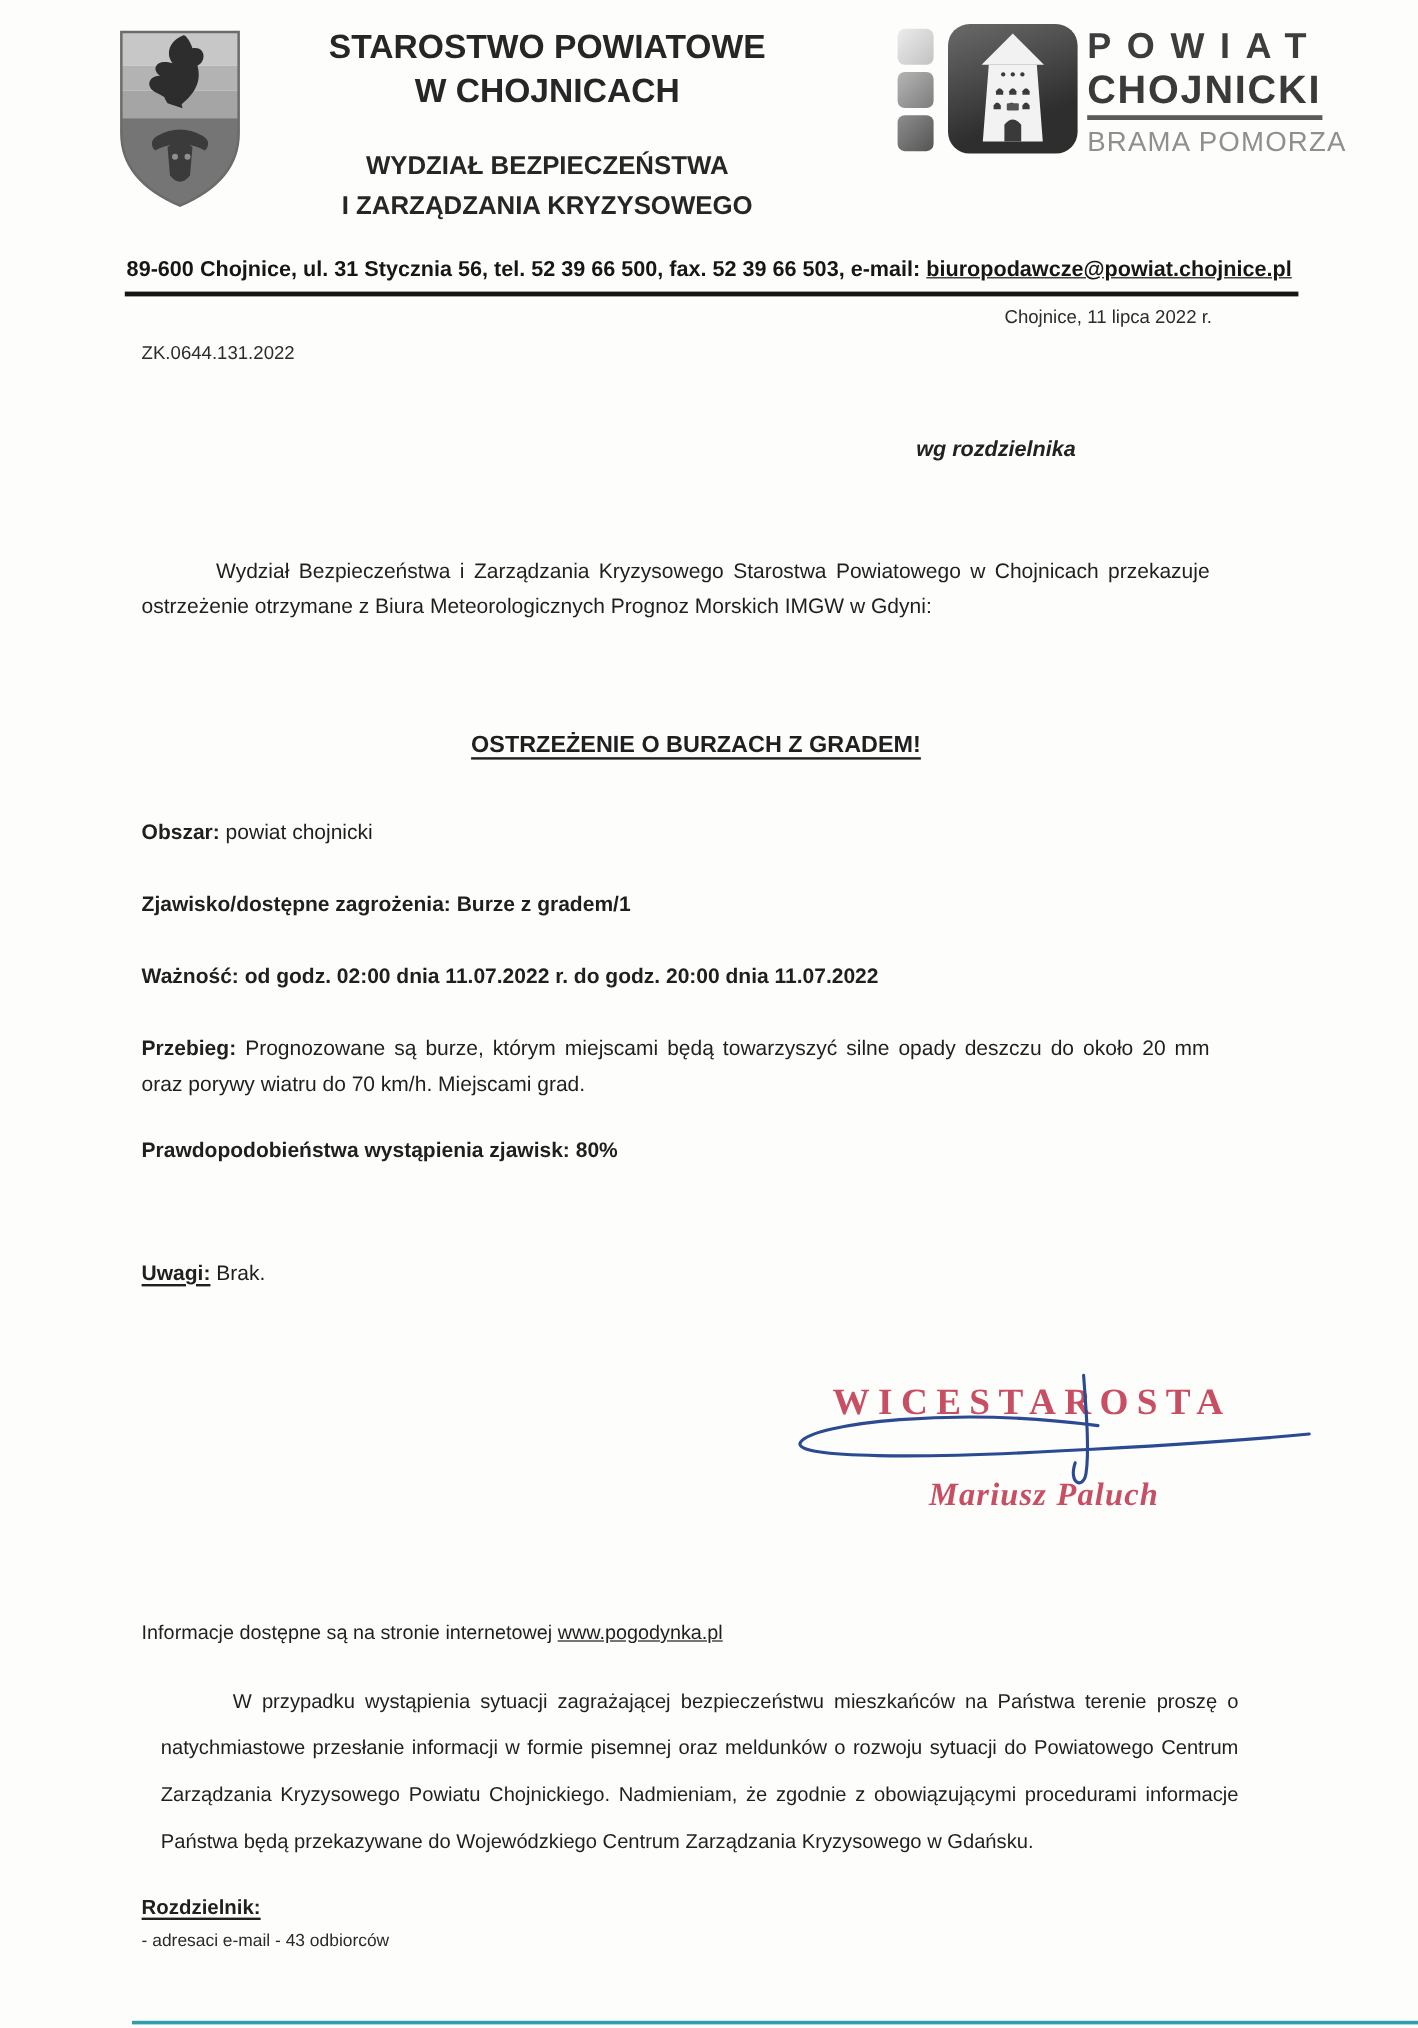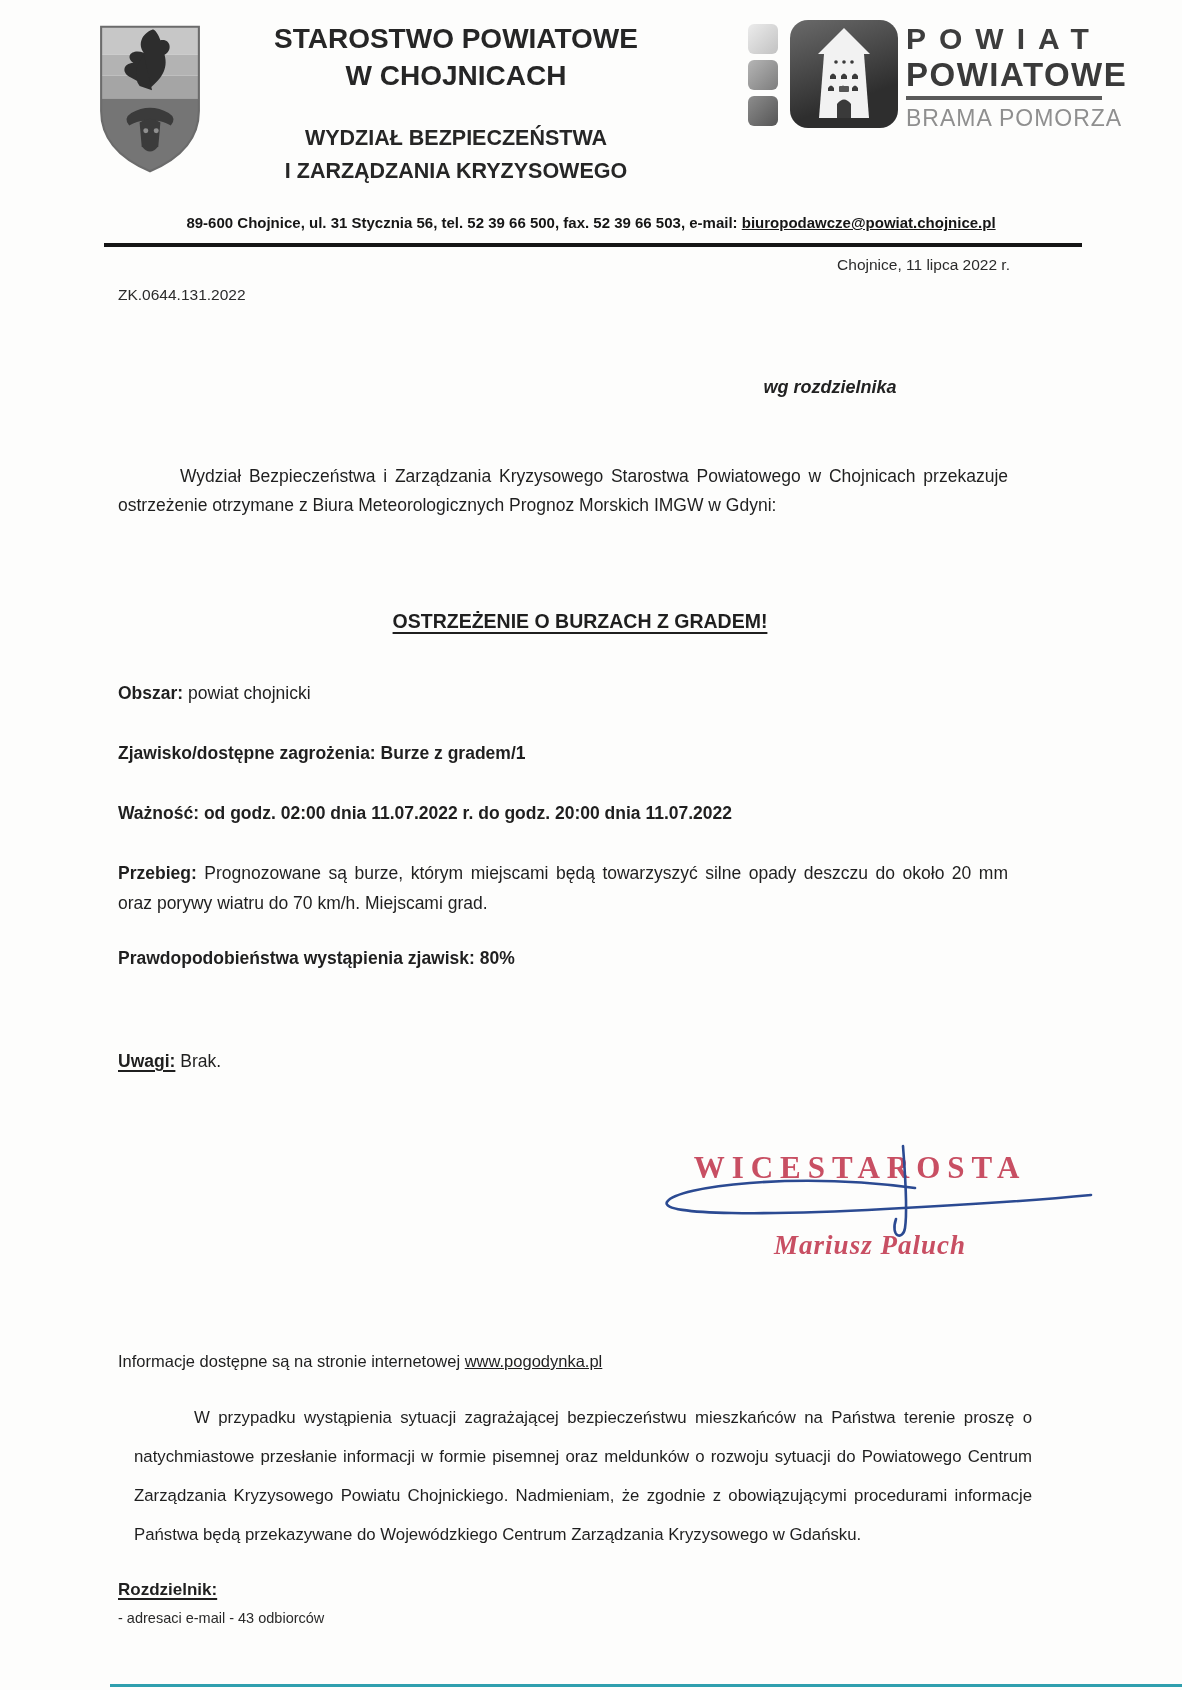--- a/index.html
+++ b/index.html
@@ -26,27 +26,27 @@
   .sq3 { background:linear-gradient(135deg,#8d8d8d,#555); }
   .tower-tile { left:790px; top:20px; width:108px; height:108px; border-radius:18px;
                 background:linear-gradient(160deg,#6a6a6a,#2e2e2e 70%); }
   .logo-text { left:906px; top:22px; width:196px; }
   .logo-line1 { font-weight:bold; font-size:30px; letter-spacing:13px; color:#3d3d3d; line-height:34px; white-space:nowrap; }
   .logo-line2 { font-weight:bold; font-size:33px; letter-spacing:1.5px; color:#3a3a3a; line-height:38px;
                 border-bottom:4px solid #5a5a5a; padding-bottom:2px; white-space:nowrap; }
   .logo-line3 { font-size:23px; color:#8f8f8f; letter-spacing:1px; line-height:30px; margin-top:3px; white-space:nowrap;text-align:right; }
 
   .contact-line { left:100px; top:214px; width:982px; text-align:center;
-                  font-weight:bold; font-size:15px; color:#161616; white-space:nowrap; }
+                  font-weight:bold; font-size:18px; color:#161616; white-space:nowrap; }
   .contact-line .email { text-decoration:underline; }
   .head-rule { left:104px; top:243px; width:978px; height:4px; background:#151515; }
 
   .place-date { top:256px; right:172px; font-size:15.5px; color:#2b2b2b; }
   .ref-number { left:118px; top:286px; font-size:15.5px; color:#2b2b2b; }
-  .addressee  { left:700px; top:377px; width:260px; text-align:center;
+  .addressee  { left:700px; top:364px; width:260px; text-align:center;
                 font-weight:bold; font-style:italic; font-size:18px; color:#222; }
 
   
   .intro { left:118px; top:462px; width:890px; font-size:17.5px; line-height:29px;
            text-align:justify; text-indent:62px; }
   .warning-title { left:100px; top:610px; width:960px; text-align:center; }
   .warning-title span { font-weight:bold; font-size:19.5px;
                         text-decoration:underline; text-decoration-thickness:2px; text-underline-offset:4px; }
   .field { left:118px; font-size:17.5px; line-height:30px; }
   .field b { font-weight:bold; }
@@ -132,21 +132,21 @@
         <path d="M38,68 q3,-5 6,0 v3 h-6 Z"></path>
           <path d="M50,68 q3,-5 6,0 v3 h-6 Z"></path>
           <path d="M62,68 q3,-5 6,0 v3 h-6 Z"></path>
         <rect x="49" y="66" width="10" height="6" rx="1" fill="#555"></rect>
         <path d="M47,98 v-14 q7,-9 14,0 v14 Z"></path>
       </g>
     </svg>
   </div>
   <div class="abs logo-text">
     <div class="logo-line1">POWIAT</div>
-    <div class="logo-line2">POWIATOWE</div>
+    <div class="logo-line2">CHOJNICKI</div>
     <div class="logo-line3">BRAMA POMORZA</div>
   </div>
 
   <div class="abs contact-line"><span>89-600 Chojnice, ul. 31 Stycznia 56, tel. 52 39 66 500, fax. 52 39 66 503, e-mail: </span><span class="email">biuropodawcze@powiat.chojnice.pl</span></div>
   <div class="abs head-rule"></div>
 
   <div class="abs place-date">Chojnice, 11 lipca 2022 r.</div>
   <div class="abs ref-number">ZK.0644.131.2022</div>
   <div class="abs addressee">wg rozdzielnika</div>
 

